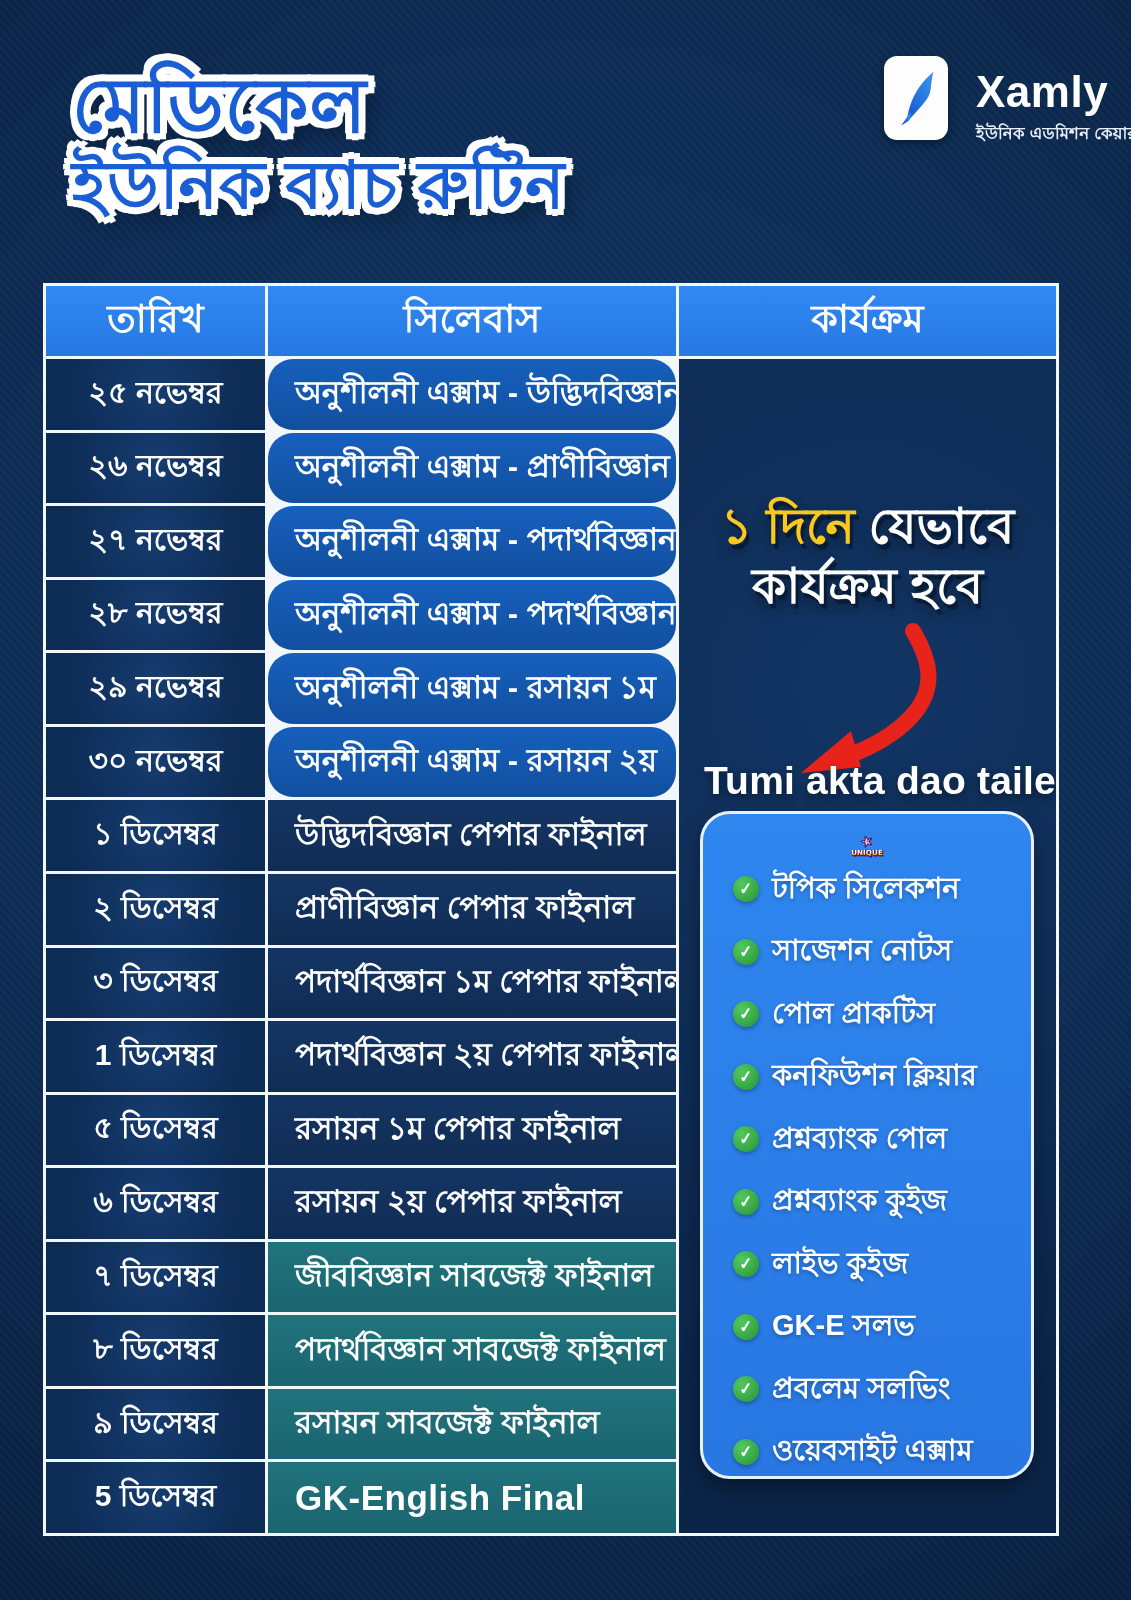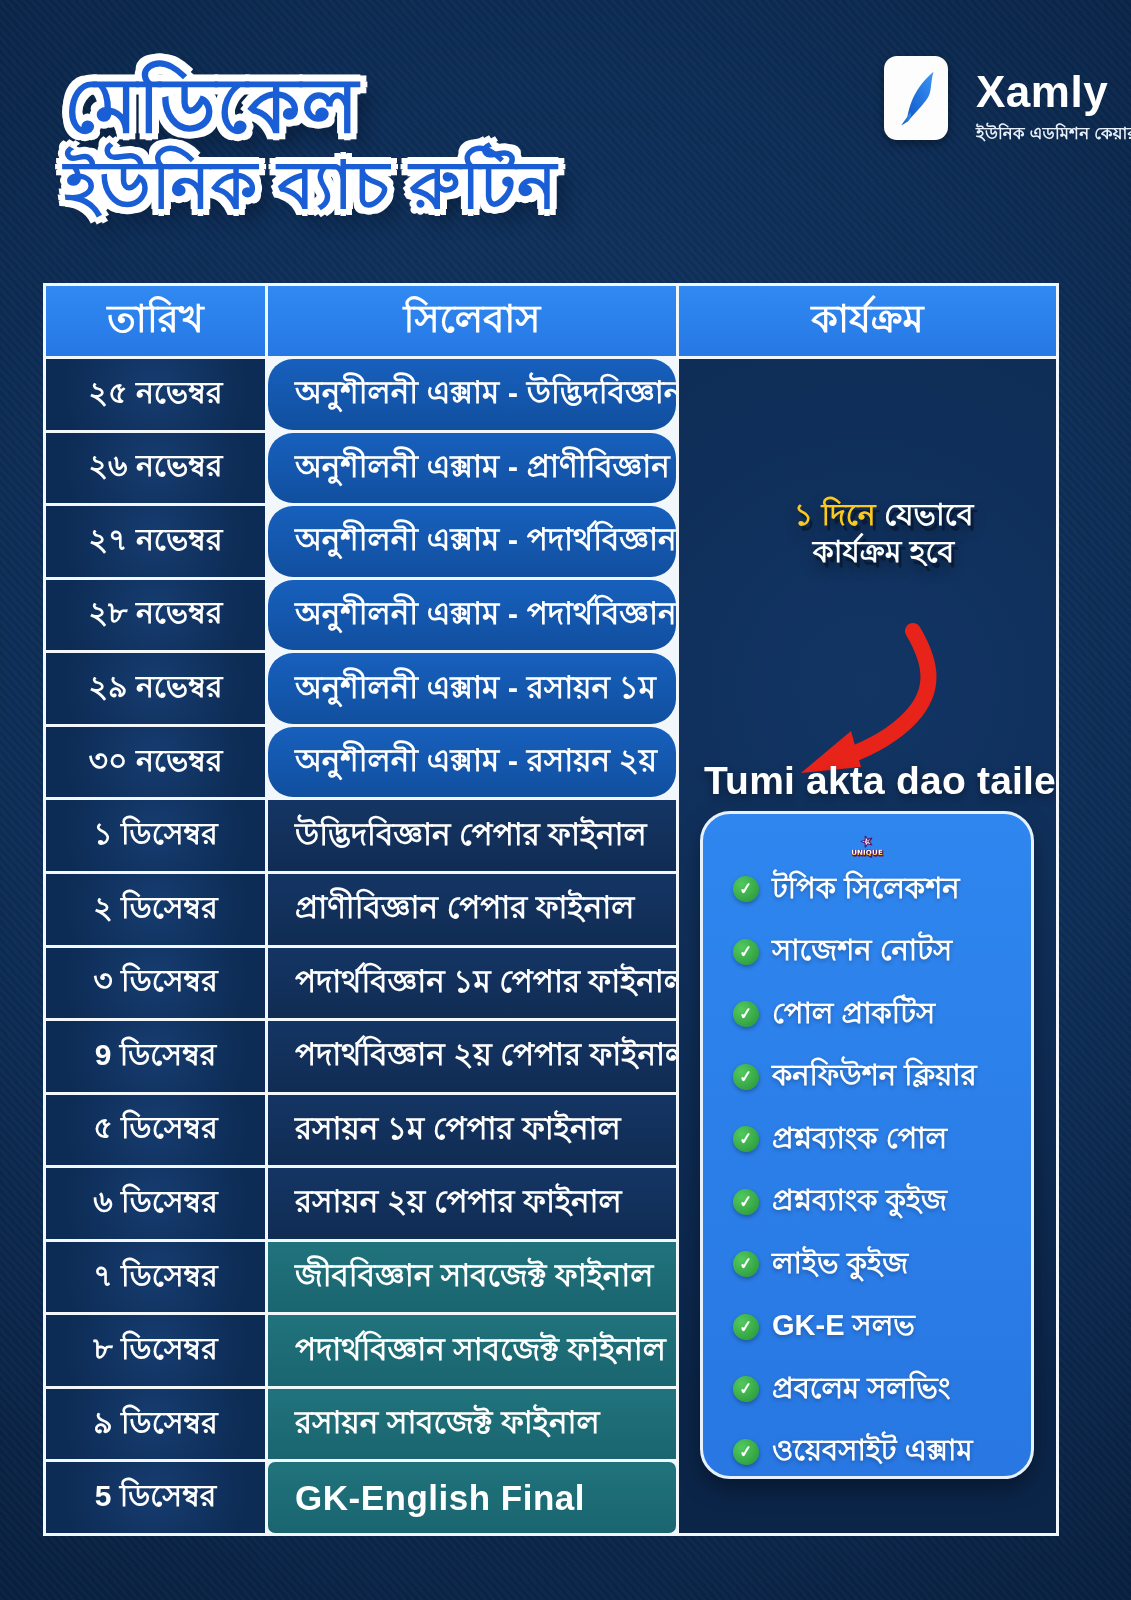--- a/index.html
+++ b/index.html
@@ -8,21 +8,21 @@
     position:relative;width:1131px;height:1600px;overflow:hidden;
     background:
       radial-gradient(95% 70% at 50% 42%, #123765 0%, #0d2c55 55%, #081f3e 100%);
   }
   .poster::after{
     content:"";position:absolute;inset:0;pointer-events:none;
     background:repeating-linear-gradient(48deg, rgba(255,255,255,.018) 0 3px, rgba(0,0,0,.02) 3px 6px);
   }
 
   
-  .title-block{position:absolute;left:64px;top:66px;line-height:1.04;z-index:3;}
+  .title-block{position:absolute;left:72px;top:66px;line-height:1.04;z-index:3;}
   .title-line{
     font-weight:900;color:#1a5ed6;letter-spacing:1px;white-space:nowrap;
     text-shadow:
       -6px -6px 0 #fff, 0 -7px 0 #fff, 6px -6px 0 #fff,
       -7px 0 0 #fff, 7px 0 0 #fff,
       -6px 6px 0 #fff, 0 7px 0 #fff, 6px 6px 0 #fff,
       -5px -5px 0 #fff, 5px 5px 0 #fff, -5px 5px 0 #fff, 5px -5px 0 #fff,
       12px 14px 16px rgba(3,14,30,.55);
   }
   .title-line1{font-size:76px;}
@@ -52,34 +52,33 @@
   }
   .td{display:flex;align-items:center;color:#fff;white-space:nowrap;overflow:hidden;}
   .td.date{
     justify-content:center;font-size:30px;font-weight:700;
     background:radial-gradient(circle at 50% 42%, #163c70 0%, #0d2c55 78%);
   }
   .td.syllabus{padding-left:27px;font-size:31px;font-weight:700;}
   .phase-practice{background:linear-gradient(180deg,#1760bd,#114f9f);border-radius:25px;}
   .phase-paper{background:linear-gradient(180deg,#143564,#102c53);}
   .phase-subject{background:linear-gradient(180deg,#20737c,#1a6570);}
-  .td.latin{font-size:35px;font-weight:800;letter-spacing:.5px;border-radius:7px;}
+  .td.latin{font-size:35px;font-weight:800;letter-spacing:.5px;}
 
   
   .activities-cell{
     grid-column:3;grid-row:2 / span 16;position:relative;
     background:radial-gradient(circle at 50% 28%, #123564 0%, #0b2549 85%);
     overflow:hidden;
   }
   .act-heading{
     position:absolute;top:138px;left:0;width:100%;text-align:center;
-    font-weight:900;font-size:30px;line-height:1.22;color:#fff;
+    font-weight:900;font-size:49px;line-height:1.22;color:#fff;
     text-shadow:3px 5px 0 rgba(4,16,34,.55), 0 8px 14px rgba(0,0,0,.4);
     white-space:nowrap;
-    padding-left:16px;
   }
   .hl-yellow{color:#fcc81d;}
   .red-arrow{position:absolute;left:106px;top:262px;z-index:2;}
   .act-note{
     position:absolute;top:400px;left:0;width:100%;text-align:right;
     color:#fff;font-size:39px;font-weight:800;letter-spacing:.2px;white-space:nowrap;
     text-shadow:0 4px 8px rgba(0,0,0,.45);z-index:3;
   }
   .unique-card{
     position:absolute;left:21px;top:452px;width:334px;height:668px;box-sizing:border-box;
@@ -221,21 +220,21 @@
       <div class="td date">২৯ নভেম্বর</div>
       <div class="td syllabus phase-practice">অনুশীলনী এক্সাম - রসায়ন ১ম</div>
       <div class="td date">৩০ নভেম্বর</div>
       <div class="td syllabus phase-practice">অনুশীলনী এক্সাম - রসায়ন ২য়</div>
       <div class="td date">১ ডিসেম্বর</div>
       <div class="td syllabus phase-paper">উদ্ভিদবিজ্ঞান পেপার ফাইনাল</div>
       <div class="td date">২ ডিসেম্বর</div>
       <div class="td syllabus phase-paper">প্রাণীবিজ্ঞান পেপার ফাইনাল</div>
       <div class="td date">৩ ডিসেম্বর</div>
       <div class="td syllabus phase-paper">পদার্থবিজ্ঞান ১ম পেপার ফাইনাল</div>
-      <div class="td date">9 ডিসেম্বর</div>
+      <div class="td date">1 ডিসেম্বর</div>
       <div class="td syllabus phase-paper">পদার্থবিজ্ঞান ২য় পেপার ফাইনাল</div>
       <div class="td date">৫ ডিসেম্বর</div>
       <div class="td syllabus phase-paper">রসায়ন ১ম পেপার ফাইনাল</div>
       <div class="td date">৬ ডিসেম্বর</div>
       <div class="td syllabus phase-paper">রসায়ন ২য় পেপার ফাইনাল</div>
       <div class="td date">৭ ডিসেম্বর</div>
       <div class="td syllabus phase-subject">জীববিজ্ঞান সাবজেক্ট ফাইনাল</div>
       <div class="td date">৮ ডিসেম্বর</div>
       <div class="td syllabus phase-subject">পদার্থবিজ্ঞান সাবজেক্ট ফাইনাল</div>
       <div class="td date">৯ ডিসেম্বর</div>

